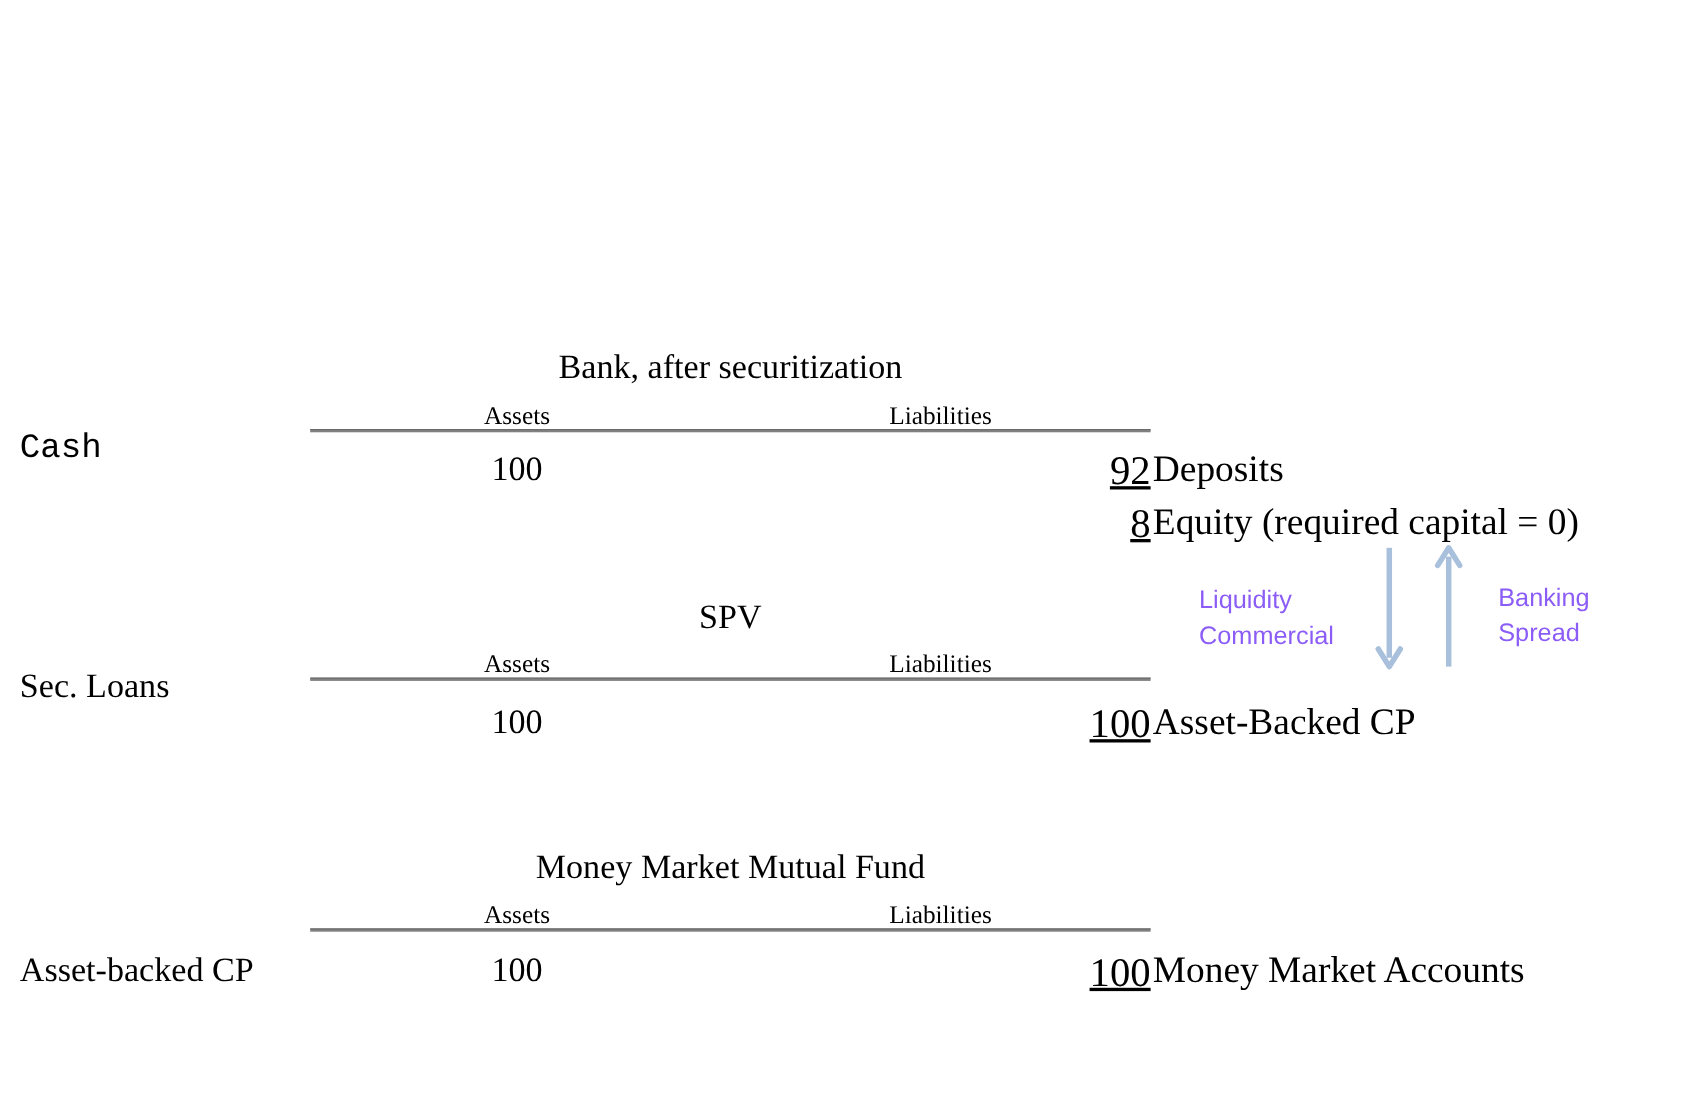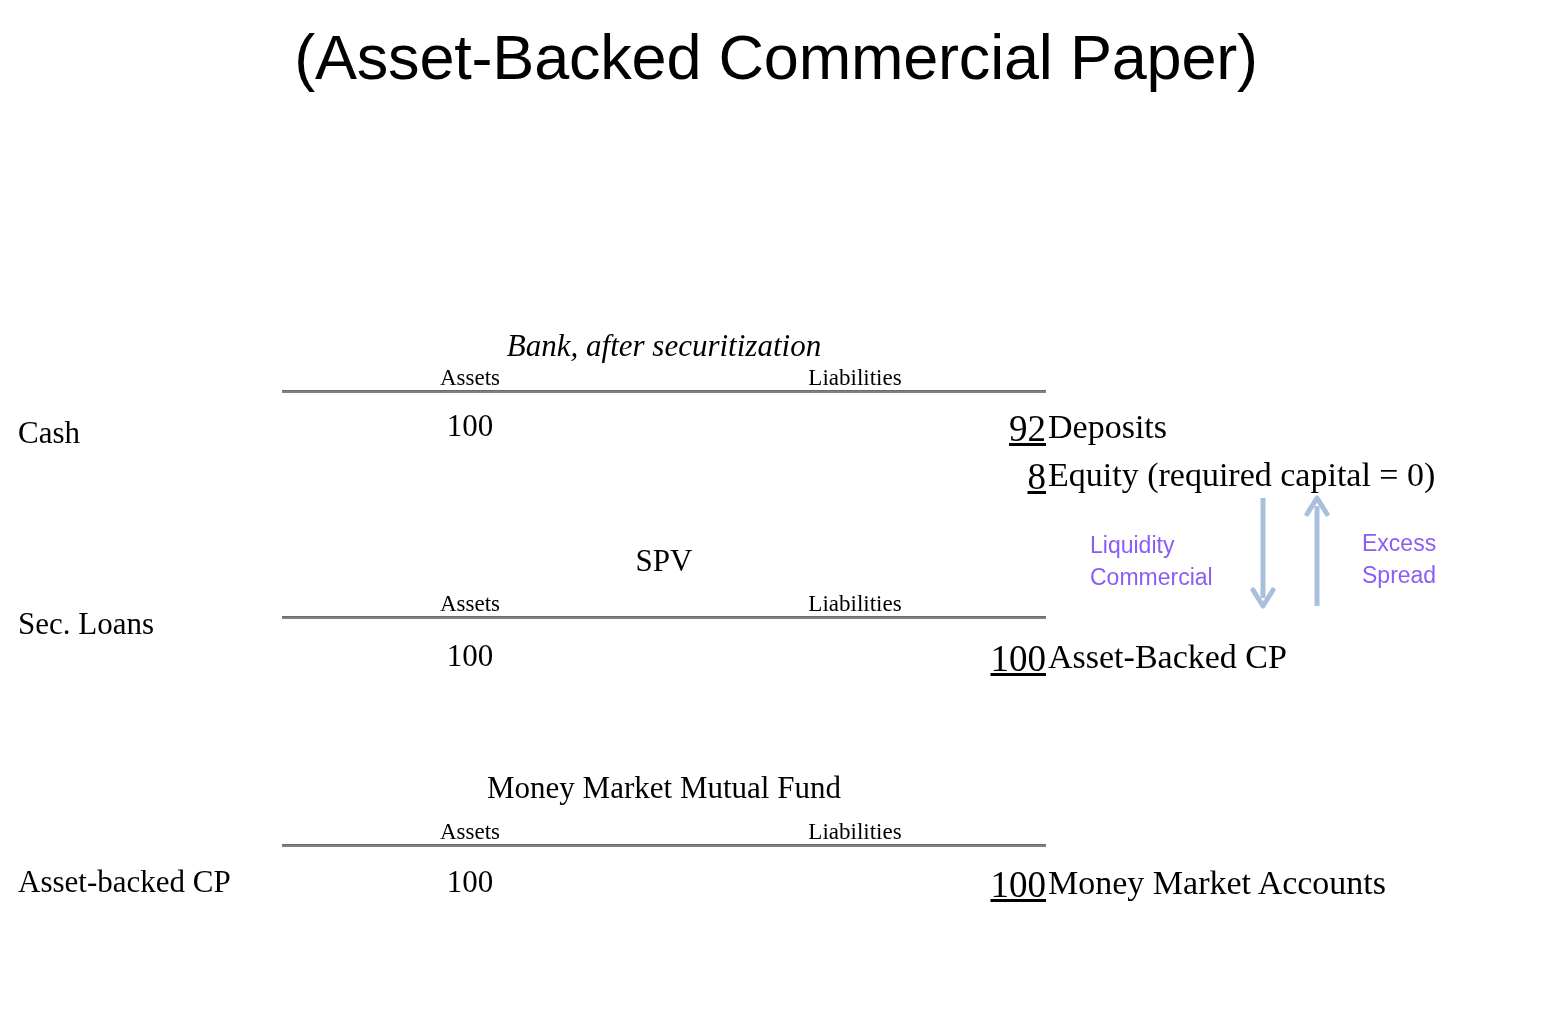--- a/index.html
+++ b/index.html
@@ -114,32 +114,31 @@
   }
   .arrow-svg {
     position: absolute;
     overflow: visible;
   }
 </style>
 </head>
 <body>
 
 <div class="title-block">
-  <span class="title-line">(Asset-Backed Commercial Paper)</span>
 </div>
 
 <div class="taccount">
-  <div class="inst-name" style="top:330px;font-style:italic;">Bank, after securitization</div>
+  <div class="inst-name" style="top:318px;">Bank, after securitization</div>
 
   <div class="col-head assets" style="top:366px;">Assets</div>
   <div class="col-head liabs" style="top:366px;">Liabilities</div>
 
   <div class="rule" style="top:390px;"></div>
 
-  <div class="row-label-left" style="top:417px;">Cash</div>
+  <div class="row-label-left" style="top:392px;font-family:Liberation Mono, monospace;">Cash</div>
   <div class="cell-assets" style="top:410px;">100</div>
   <div class="cell-liabs" style="top:410px;">92</div>
   <div class="row-label-right" style="top:410px;">Deposits</div>
 
   <div class="row-label-left" style="top:458px;"></div>
   <div class="cell-assets" style="top:458px;"></div>
   <div class="cell-liabs" style="top:458px;">8</div>
   <div class="row-label-right" style="top:458px;">Equity (required capital = 0)</div>
 </div>
 
@@ -154,21 +153,21 @@
     <line x1="15" y1="2" x2="15" y2="102" stroke="#A8C0DC" stroke-width="5"></line>
     <polyline points="5,94 15,110 25,94" fill="none" stroke="#A8C0DC" stroke-width="5" stroke-linecap="round" stroke-linejoin="round"></polyline>
   </svg>
 
   <svg class="arrow-svg" style="left:1302px; top:494px;" width="30" height="114" viewBox="0 0 30 114">
     <line x1="15" y1="112" x2="15" y2="12" stroke="#A8C0DC" stroke-width="5"></line>
     <polyline points="5,20 15,4 25,20" fill="none" stroke="#A8C0DC" stroke-width="5" stroke-linecap="round" stroke-linejoin="round"></polyline>
   </svg>
 
   <div class="annot-label" style="left:1362px; top:528px;">
-    <span>Excess</span><br>
+    <span>Banking</span><br>
     <span>Spread</span>
   </div>
 
 </div>
 
 <div class="taccount">
   <div class="inst-name" style="top:545px;">SPV</div>
 
   <div class="col-head assets" style="top:592px;">Assets</div>
   <div class="col-head liabs" style="top:592px;">Liabilities</div>

